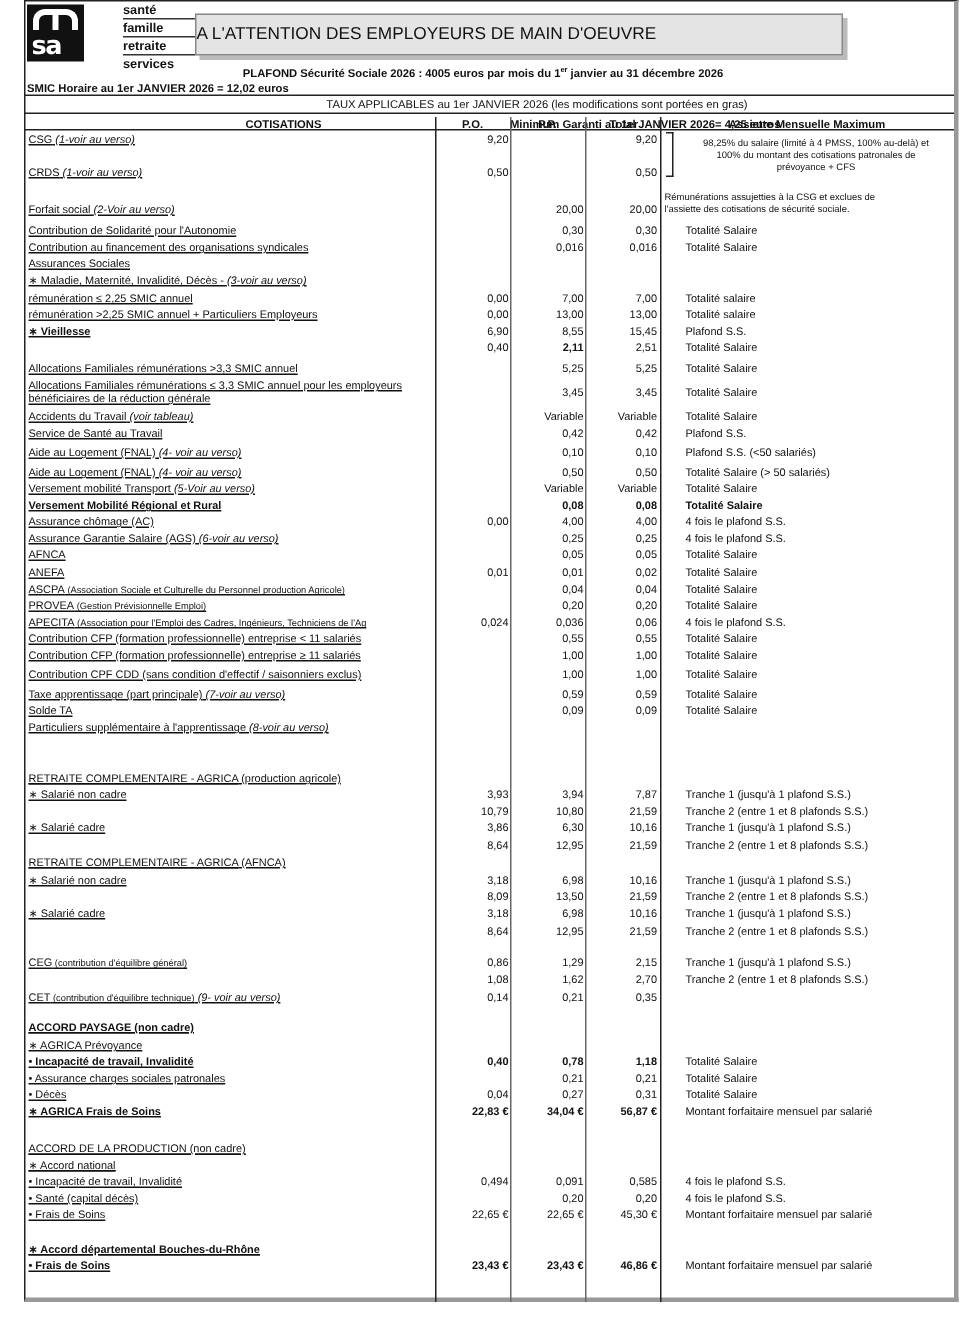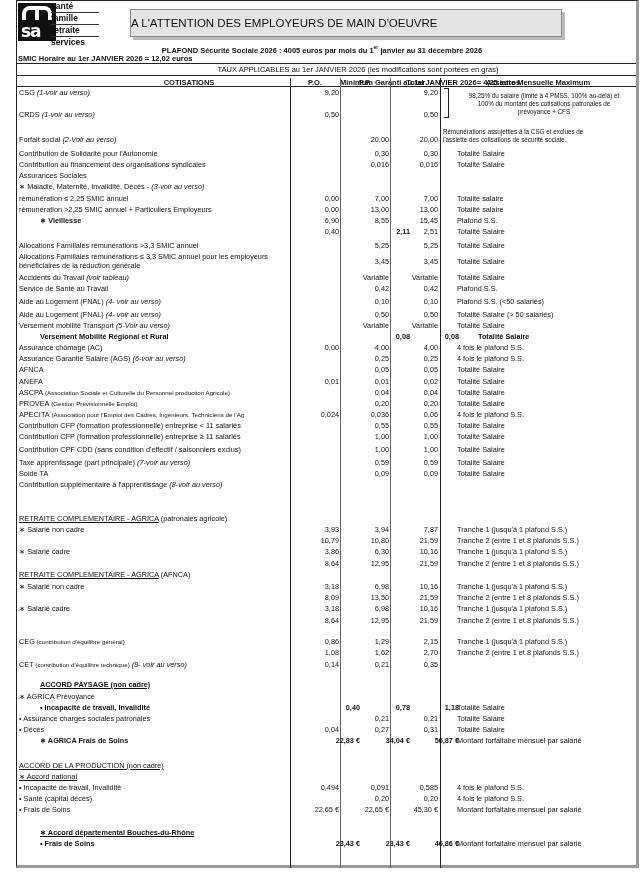--- a/index.html
+++ b/index.html
@@ -2,38 +2,38 @@
 <html><head>
 <meta charset="utf-8">
 <style>
   html,body{margin:0;padding:0;background:#fff;}
   body{width:644px;height:879px;position:relative;font-family:"Liberation Sans",sans-serif;color:#111;overflow:hidden;}
   .page{position:absolute;left:16px;top:0;width:623px;height:868px;border:1px solid #222;border-right:3px solid #999;border-bottom:3px solid #999;box-sizing:border-box;}
   .logo{position:absolute;left:18px;top:3px;width:38px;height:38px;background:#111;}
   .logo .m{position:absolute;left:4px;top:3px;width:30px;height:14px;border:4px solid #fff;border-bottom:none;border-radius:8px 8px 0 0;box-sizing:border-box;}
   .logo .m:after{content:"";position:absolute;left:9px;top:-4px;width:4px;height:14px;background:#fff;}
   .logo .sa{position:absolute;left:3px;top:20px;color:#fff;font-weight:bold;font-size:17px;line-height:16px;letter-spacing:-1px;font-family:"DejaVu Sans",sans-serif;}
-  .tagline{position:absolute;left:51px;top:1px;font-size:8.5px;font-weight:bold;line-height:11px;}
+  .tagline{position:absolute;left:82px;top:1px;font-size:8.5px;font-weight:bold;line-height:11px;}
   .tagline div{border-bottom:1px solid #333;width:48px;}
   .tagline div:last-child{border-bottom:none;}
   .title-box{position:absolute;left:130px;top:9px;width:430px;height:26px;background:#e4e4e4;border:1px solid #888;box-shadow:3px 3px 0 #bbb;text-align:left;font-size:11.5px;line-height:26px;}
   .line{position:absolute;font-size:7.5px;font-weight:bold;white-space:nowrap;}
   .hr{position:absolute;left:16px;width:620px;height:1px;background:#222;}
   .grid{position:absolute;top:78px;left:16px;width:620px;height:790px;}
   .vline{position:absolute;top:0;bottom:0;width:1px;background:#222;}
   .vline.g{background:#666;}
   .hdr{position:absolute;top:78px;font-size:7.5px;font-weight:bold;text-align:center;}
   .row{position:absolute;left:17px;width:618px;font-size:7.3px;line-height:9px;}
-  .row .lbl{position:absolute;left:2px;white-space:nowrap;}
+  .row .lbl{position:absolute;left:2px;white-space:nowrap;text-decoration:underline;}
   .row .po,.row .pp,.row .tot{position:absolute;text-align:right;white-space:nowrap;}
   .row .po{left:276px;width:46px;}
   .row .pp{left:326px;width:46px;}
   .row .tot{left:376px;width:45px;}
   .row .as{position:absolute;left:440px;white-space:nowrap;}
-  .b{font-weight:bold;margin-left:21px;}
+  .b{font-weight:bold;}
   .i{font-style:italic;}
   .u{text-decoration:underline;}
   .sm{font-size:6.2px;}
   .note{position:absolute;font-size:6.3px;line-height:8px;text-align:center;}
   .note2{position:absolute;font-size:6.3px;line-height:8px;}
   .bracket{position:absolute;left:444px;top:88px;width:4px;height:28px;border:1px solid #222;border-left:none;}
 </style>
 </head>
 <body>
 
@@ -296,28 +296,28 @@
       <span class="as">Totalité Salaire</span>
     </div>
     <div class="row" style="top: 469px;">
       <span class="lbl"><span>Solde TA</span></span>
       <span class="po"></span>
       <span class="pp">0,09</span>
       <span class="tot">0,09</span>
       <span class="as">Totalité Salaire</span>
     </div>
     <div class="row" style="top: 480px;">
-      <span class="lbl"><span>Contribution supplémentaire à l'apprentissage</span><span class="i"> (8-voir au verso)</span></span>
+      <span class="lbl"><span>Particuliers supplémentaire à l'apprentissage</span><span class="i"> (8-voir au verso)</span></span>
       <span class="po"></span>
       <span class="pp"></span>
       <span class="tot"></span>
       <span class="as"></span>
     </div>
     <div class="row" style="top: 514px;">
-      <span class="lbl"><span class="u">RETRAITE COMPLEMENTAIRE - AGRICA</span><span> (patronales agricole)</span></span>
+      <span class="lbl"><span class="u">RETRAITE COMPLEMENTAIRE - AGRICA</span><span> (production agricole)</span></span>
       <span class="po"></span>
       <span class="pp"></span>
       <span class="tot"></span>
       <span class="as"></span>
     </div>
     <div class="row" style="top: 525px;">
       <span class="lbl"><span> ∗ Salarié non cadre</span></span>
       <span class="po">3,93</span>
       <span class="pp">3,94</span>
       <span class="tot">7,87</span>

